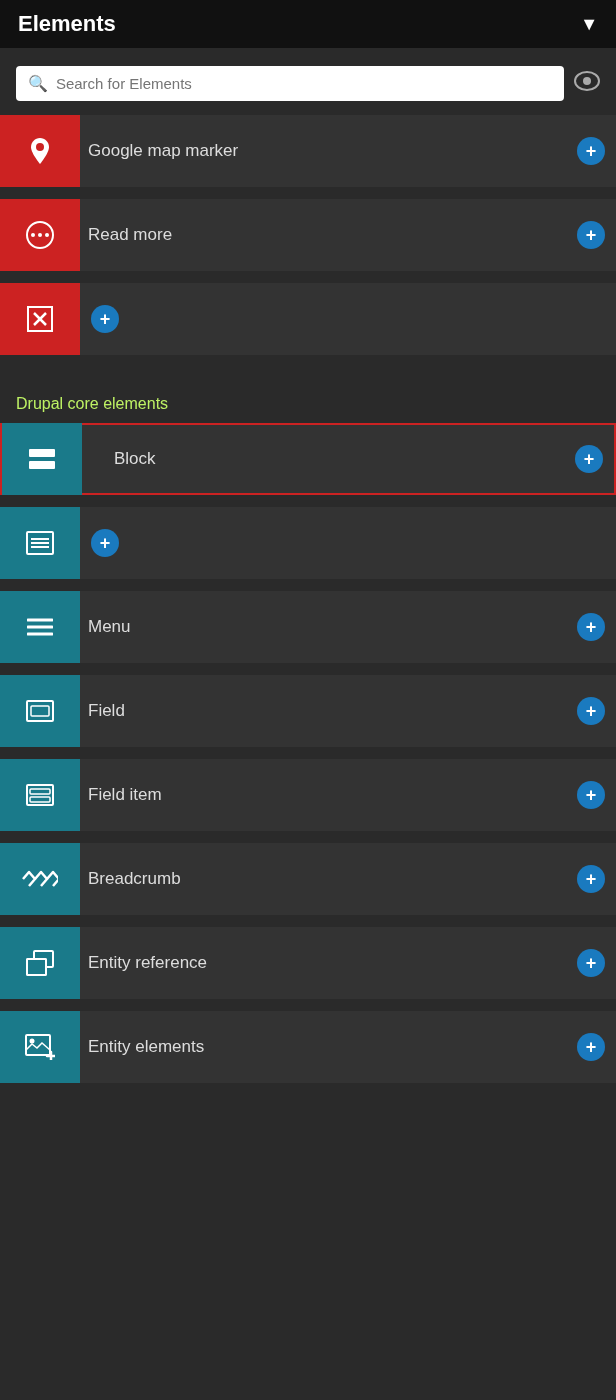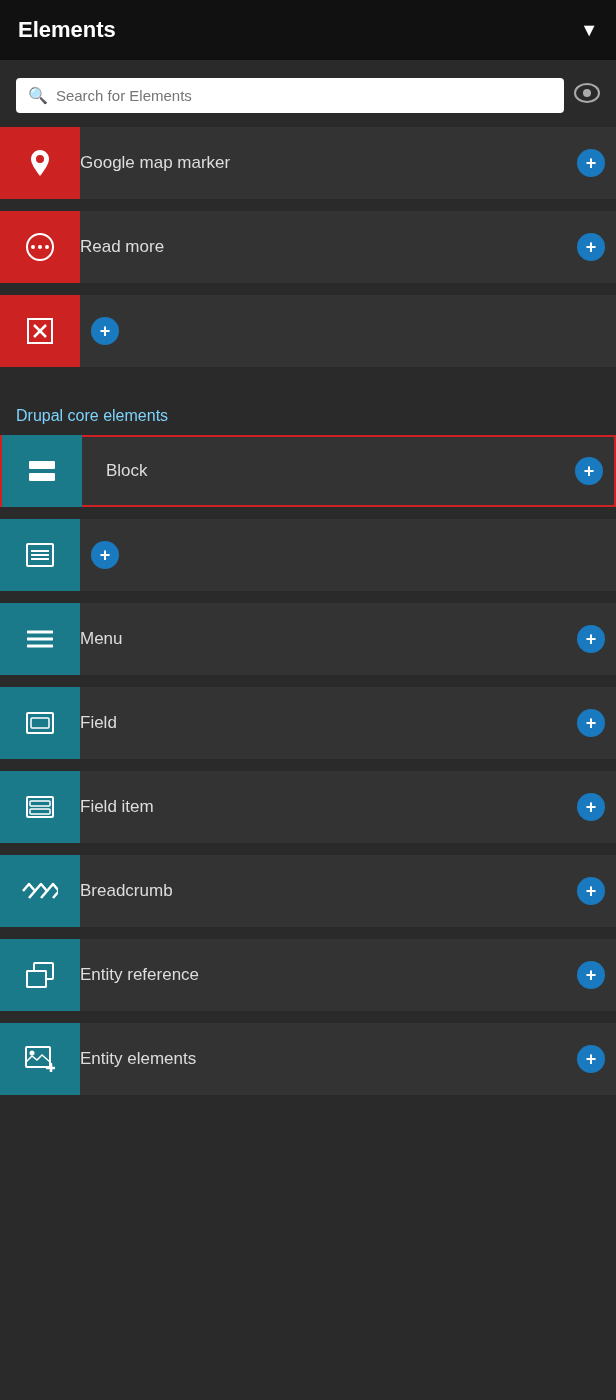--- a/index.html
+++ b/index.html
@@ -11,21 +11,21 @@
       color: #fff;
     }
 
     
     .header {
       background: #111;
       display: flex;
       align-items: center;
       justify-content: space-between;
       padding: 12px 18px;
-      height: 60px;
+      height: 48px;
     }
     .header-title {
       font-size: 22px;
       font-weight: bold;
       color: #fff;
     }
     .header-arrow {
       color: #fff;
       font-size: 18px;
     }
@@ -101,21 +101,21 @@
       font-size: 22px;
       color: #fff;
     }
     .icon-red { background: #cc2222; }
     .icon-teal { background: #1a7a8a; }
 
     .element-label {
       flex: 1;
       font-size: 17px;
       color: #ddd;
-      padding-left: 0;
+      padding-left: 8px;
     }
 
     .add-btn {
       width: 50px;
       height: 72px;
       display: flex;
       align-items: center;
       justify-content: center;
       flex-shrink: 0;
     }
@@ -129,21 +129,21 @@
       justify-content: center;
       color: #fff;
       font-size: 18px;
       font-weight: bold;
     }
 
     
     .section-heading {
       padding: 18px 16px 10px 16px;
       font-size: 16px;
-      color: #7dd3fc;
+      color: #bef264;
       background: #2a2a2a;
     }
 
     
   </style>
 </head>
 <body>
 
 <div class="header">
   <span class="header-title">Elements</span>

